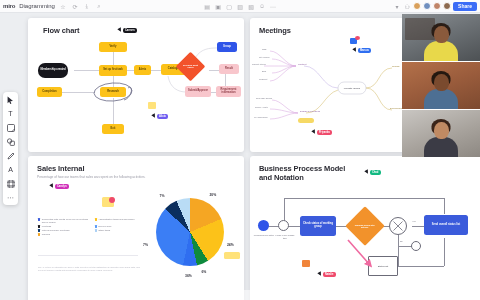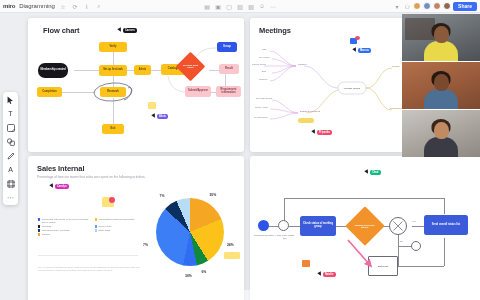--- a/index.html
+++ b/index.html
@@ -361,20 +361,21 @@
       <div class="pie-lbl" id="pl1" style="left: 198.926px; top: 86.8508px;">24%</div>
       <div class="pie-lbl" id="pl2" style="left: 173.389px; top: 114.334px;">6%</div>
       <div class="pie-lbl" id="pl3" style="left: 157px; top: 117.5px;">36%</div>
       <div class="pie-lbl" id="pl4" style="left: 115.074px; top: 86.8508px;">7%</div>
       <div class="pie-lbl" id="pl5" style="left: 131.557px; top: 37.602px;">7%</div>
 
       <div class="sticky sticky-y" style="left:196px;top:96px;width:16px;height:7px;border-radius:1.5px;"></div>
     </div>
 
     <div class="board" id="board-bpmn">
+      <div class="board-title" style="position:absolute;left:9px;top:8px;width:100px;line-height:1.25;">Business Process Model and Notation</div>
 
       <div class="cursor-tag" style="left:115px;top:14px;">
         <span class="cursor-arrow"></span>
         <span class="tag tag-green">Chad</span>
       </div>
 
       <div class="bp-line" style="left:18px;top:70px;width:12px;height:.6px;background:#8b8b98;"></div>
       <div class="bp-line" style="left:38px;top:70px;width:12px;height:.6px;background:#8b8b98;"></div>
       <div class="bp-line" style="left:86px;top:70px;width:13px;height:.6px;background:#8b8b98;"></div>
       <div class="bp-line" style="left:133px;top:70px;width:12px;height:.6px;background:#8b8b98;"></div>

